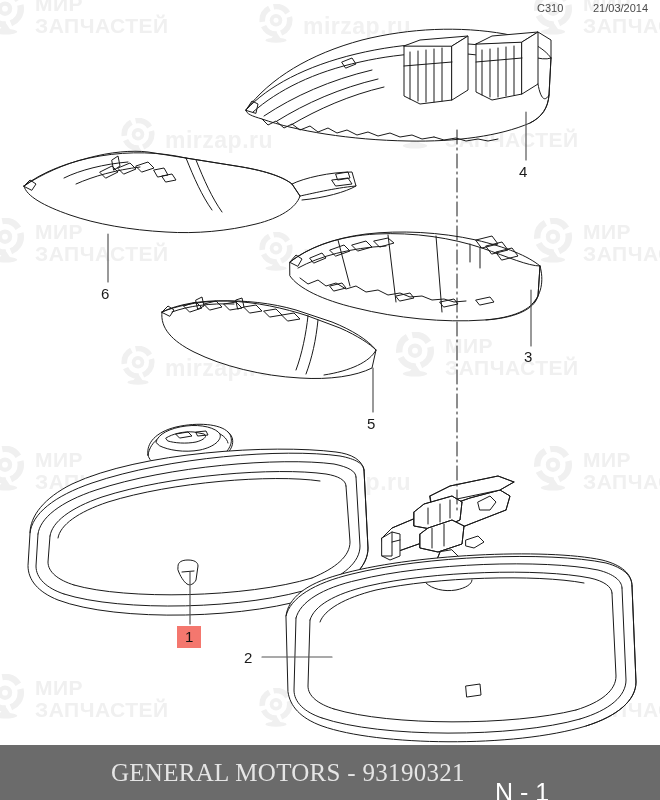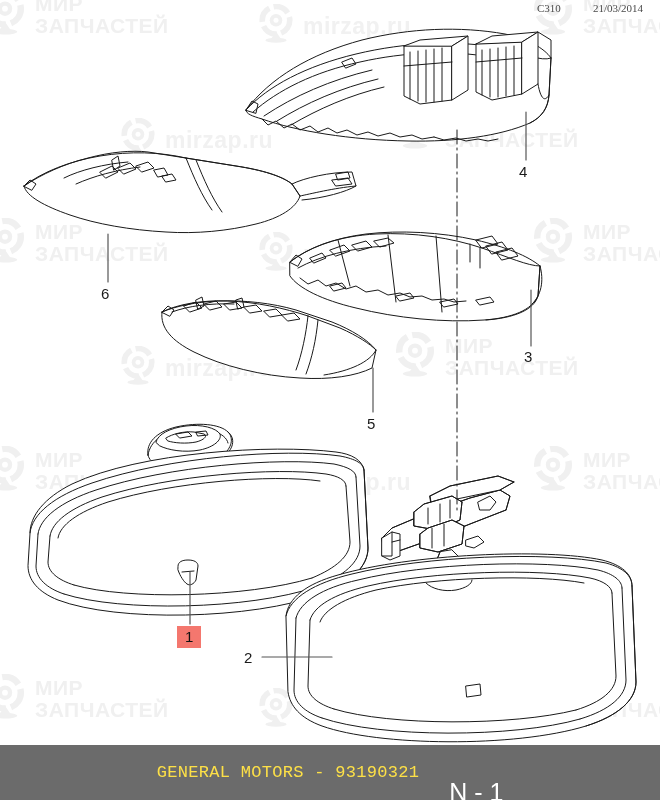--- a/index.html
+++ b/index.html
@@ -54,21 +54,21 @@
     position: absolute;
     left: 0; top: 0;
     width: 660px; height: 800px;
     z-index: 2;
   }
 
   
   .hdr {
     position: absolute;
     z-index: 4;
-    font-family: Liberation Serif, serif;
+    font-family: Liberation Sans, sans-serif;
     font-size: 11px;
     color: #4a4a4a;
     white-space: nowrap;
   }
   #hdr-model { left: 537px; top: 2px; }
   #hdr-date  { left: 593px; top: 2px; }
 
   
   .callout {
     position: absolute;
@@ -91,23 +91,23 @@
     position: absolute;
     left: 0; top: 745px;
     width: 660px; height: 55px;
     background: #6b6b6b;
     z-index: 6;
     display: flex;
     align-items: center;
     justify-content: center;
   }
   #footer-text {
-    font-family: Liberation Mono, monospace;
-    font-size: 17px;
-    color: #fde047;
+    font-family: Liberation Serif, serif;
+    font-size: 25px;
+    color: #e5e5e5;
     letter-spacing: 0.3px;
     white-space: nowrap;
   }
   #footer-page {
     font-family: "Liberation Sans", sans-serif;
     font-size: 25px;
     color: #ffffff;
     white-space: nowrap;
     margin-left: 30px;
     margin-top: 40px;

